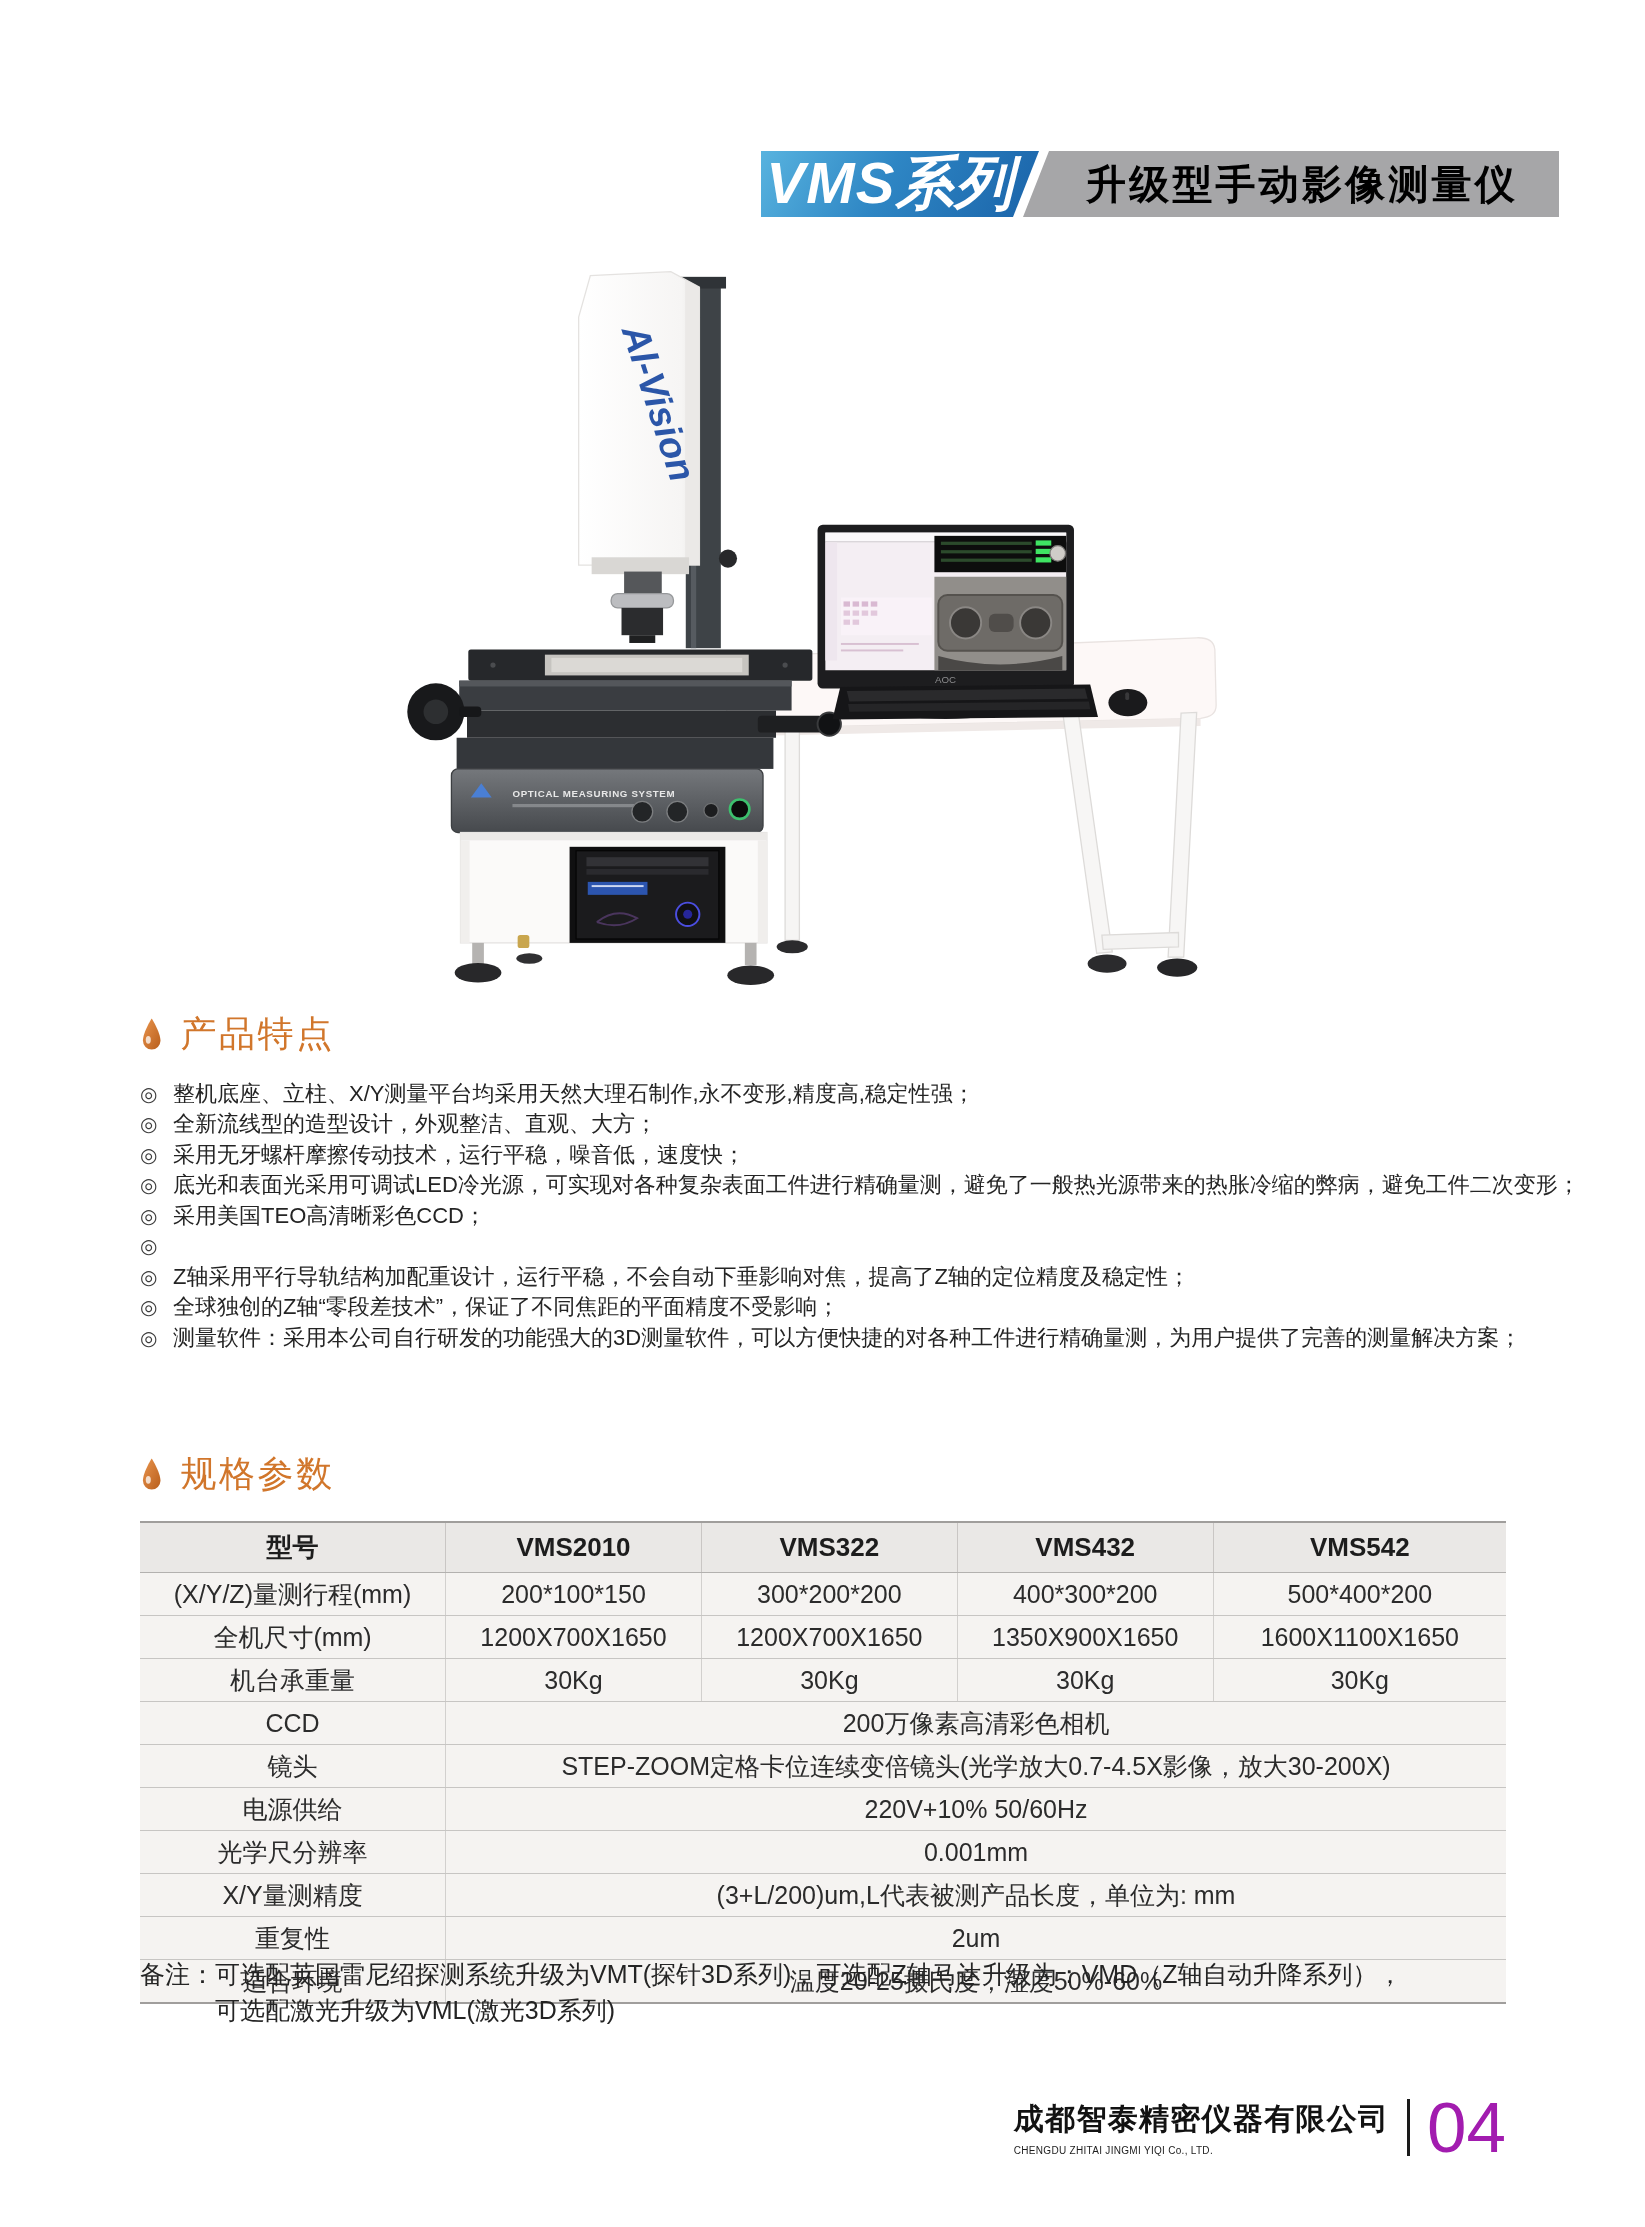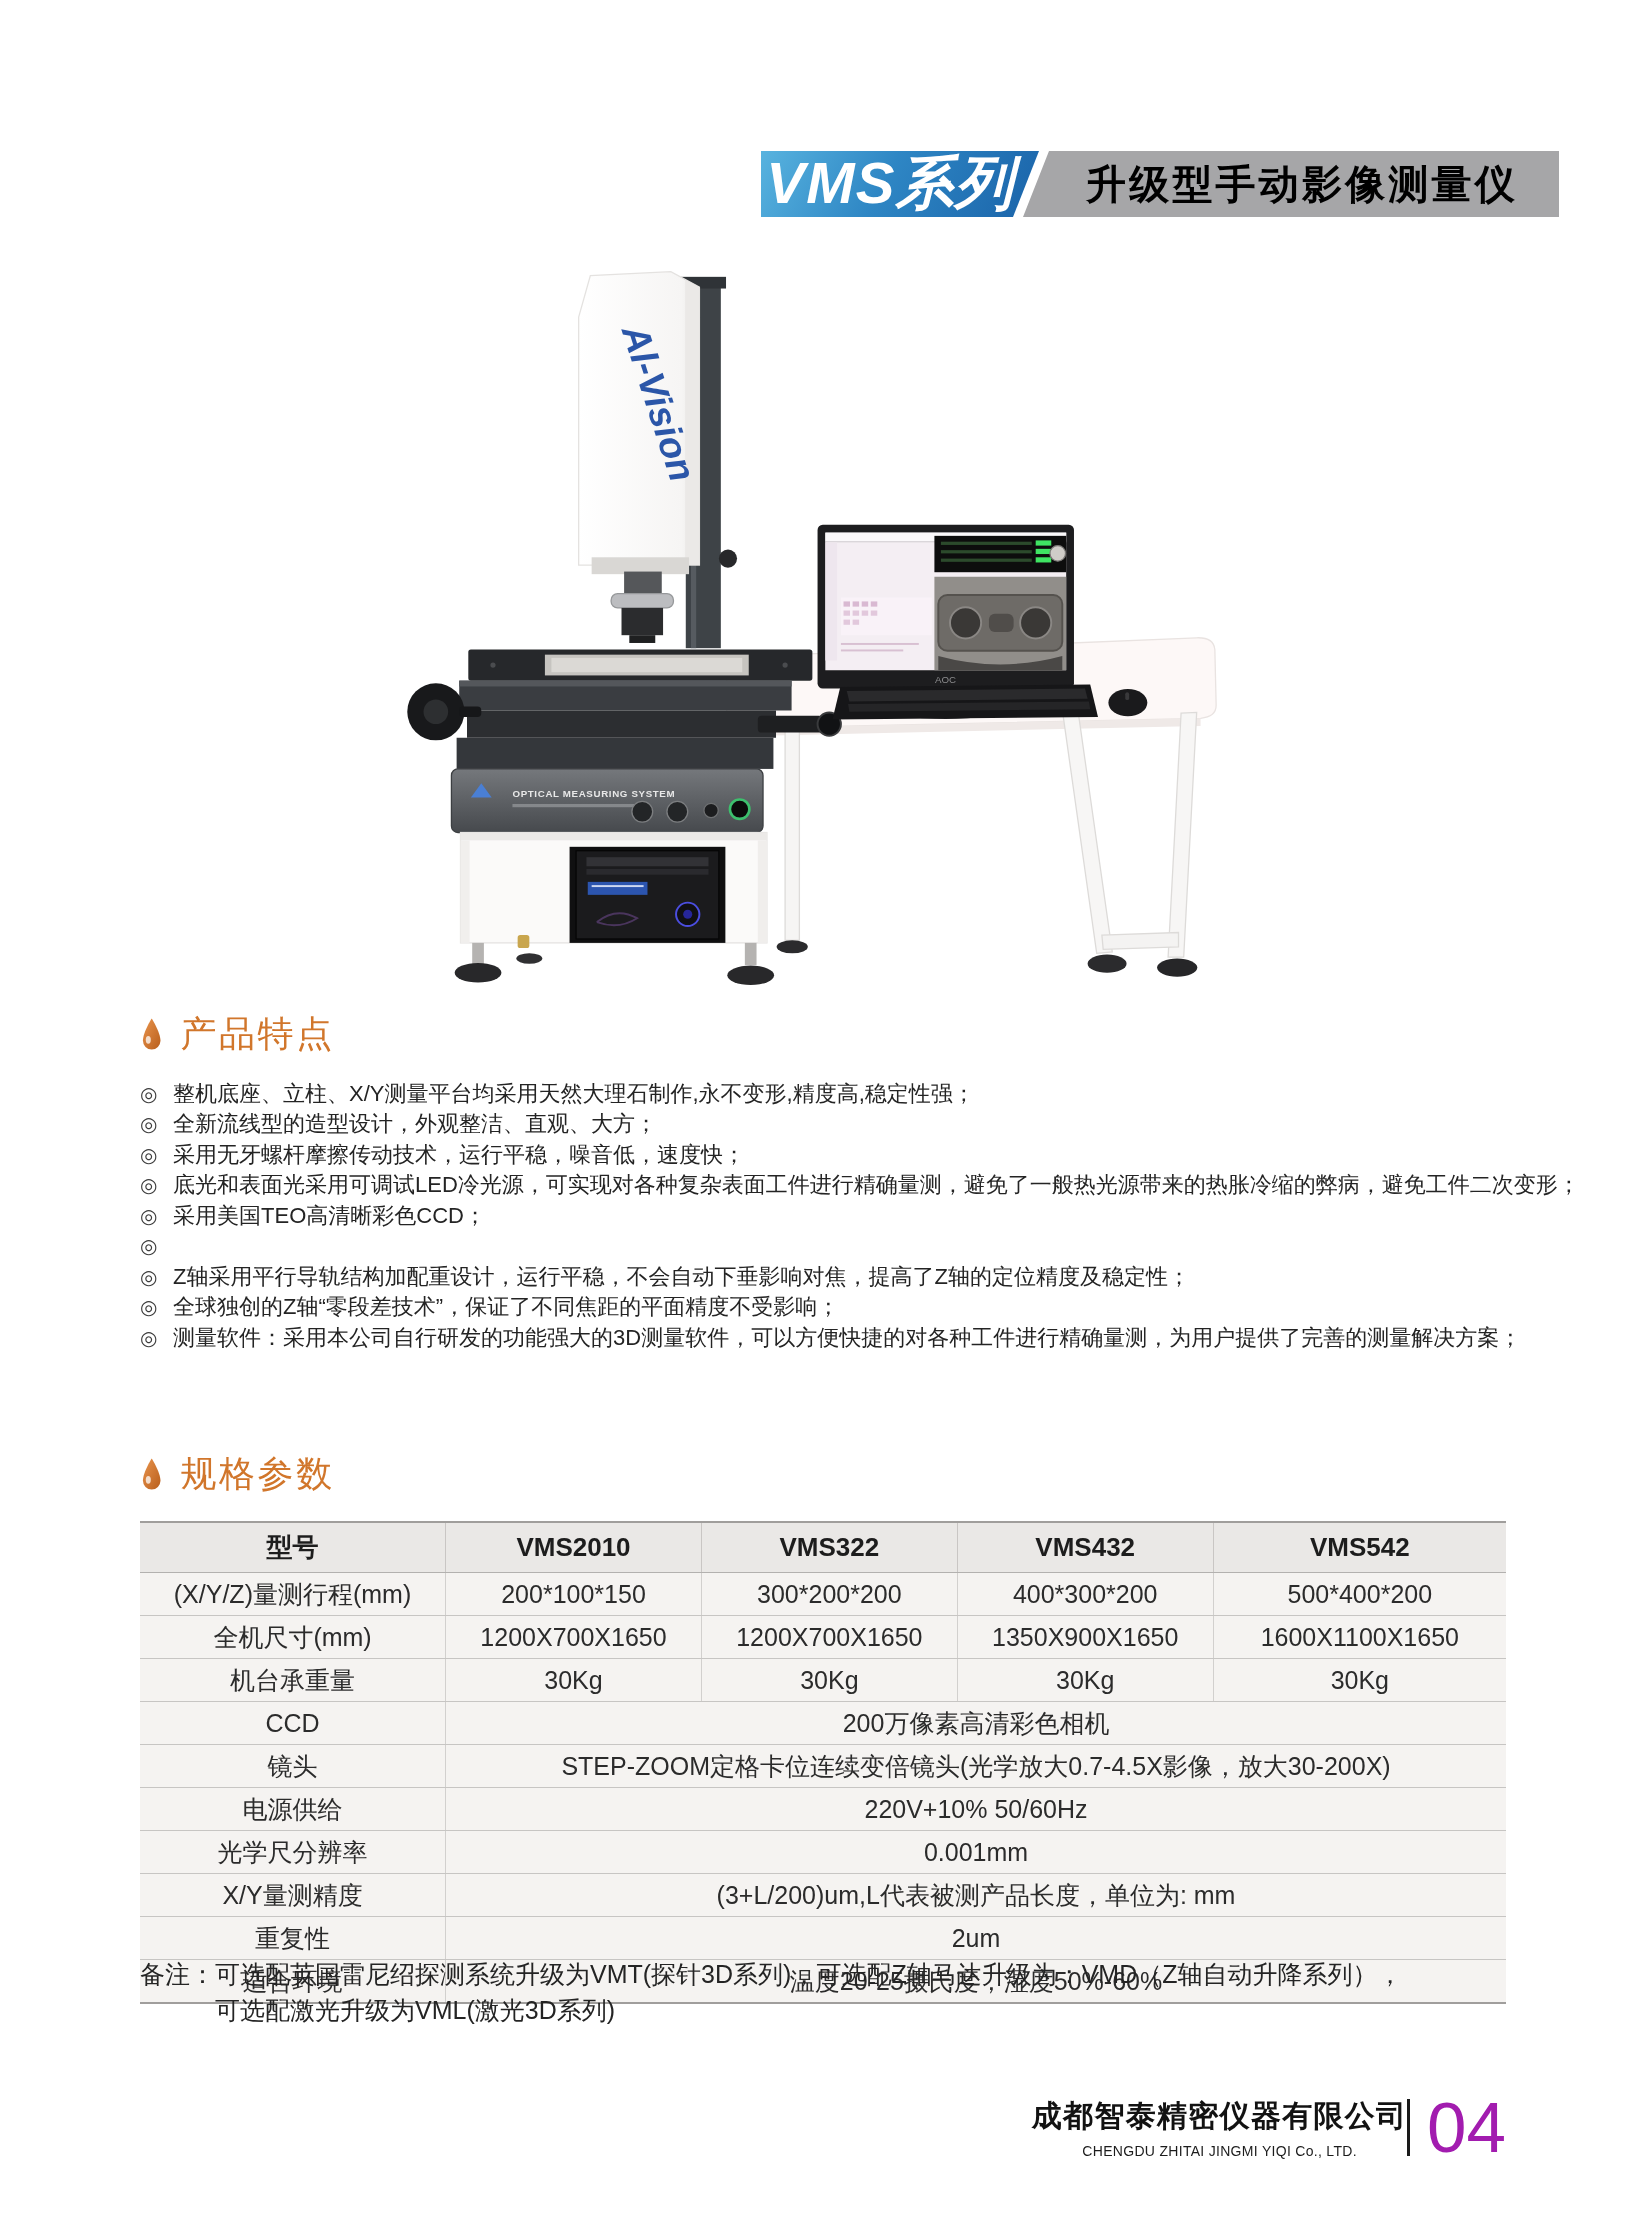--- a/index.html
+++ b/index.html
@@ -45,23 +45,23 @@
   table.spec th:last-child, table.spec td:last-child{border-right:none;}
   table.spec tr:last-child td{border-bottom:none;}
 
   .notes{position:absolute;left:140px;top:1956px;width:1428px;font-size:25px;line-height:36px;color:#242424;}
   .notes .row{display:flex;}
   .notes .lbl{flex:none;}
   .notes .line2{margin-left:75px;}
 
   
   .footer{position:absolute;top:2092px;right:140px;display:flex;align-items:center;}
-  .footer .company{text-align:center;}
+  .footer .company{margin-right:18px;text-align:left;}
   .footer .cn{font-size:30px;font-weight:bold;color:#121212;letter-spacing:1.3px;white-space:nowrap;}
-  .footer .en{font-size:14px;color:#1c1c1c;margin-top:5.2px;letter-spacing:0.3px;white-space:nowrap;}
+  .footer .en{font-size:10px;color:#1c1c1c;margin-top:5.2px;letter-spacing:0.3px;white-space:nowrap;}
   .footer .divider{width:2.6px;height:57px;background:#1a1a1a;margin-right:17px;}
   .footer .num{font-size:71px;color:#a21caf;line-height:1;}
 </style>
 </head>
 <body>
 
 <div class="page">
 
   <div class="banner-blue">
     <span class="t">VMS系列</span>

